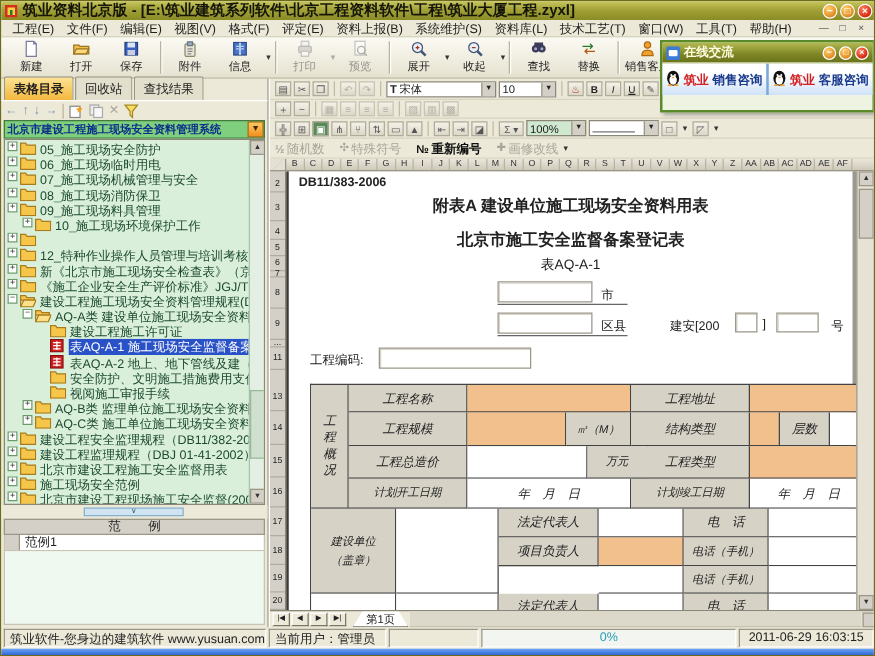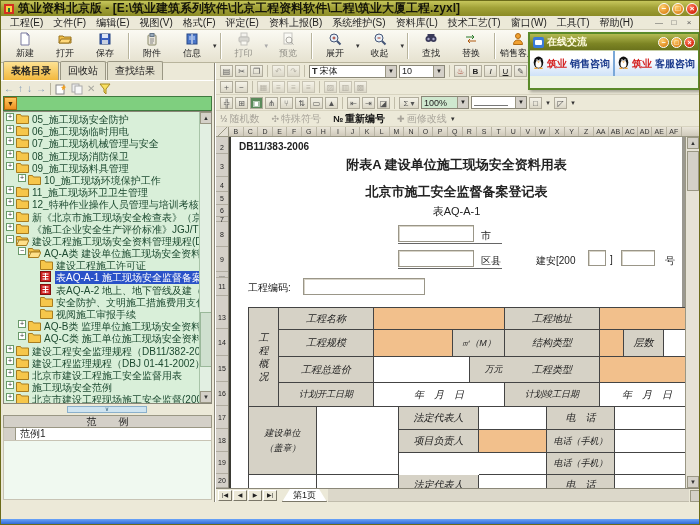--- a/index.html
+++ b/index.html
@@ -361,20 +361,21 @@
       <svg width="12" height="12" viewBox="0 0 12 12">
           <rect x="1" y="1" width="7" height="8" fill="#eee" stroke="#aaa"></rect>
           <rect x="4" y="3" width="7" height="8" fill="#f8f8f8" stroke="#aaa"></rect>
         </svg>
       <span class="mico gray">✕</span>
       <svg width="12" height="12" viewBox="0 0 12 12">
           <path d="M1 1h10L7 6v5L5 9V6z" fill="#f8e060" stroke="#a88a20"></path>
         </svg>
     </div>
     <div class="scombo">
+      <span class="cv">北京市建设工程施工现场安全资料管理系统</span>
       <span class="cbtn">▼</span>
     </div>
     <div class="stree">
       <div style="position:absolute;left:0;top:1px;right:12px;">
           <div class="tree-item" title="05_施工现场安全防护" style="padding-left: 2px;">
             <span class="texp">+</span>
             <span class="tico"><svg width="13" height="11" viewBox="0 0 13 11">
                 <path d="M0.5 10.5V1.5h4l1 1.5h7v7.5z" fill="#f6c64a" stroke="#a87c1e"></path>
               </svg></span>
             <span class="tlabel">05_施工现场安全防护</span>
@@ -412,21 +413,20 @@
             <span class="tico"><svg width="13" height="11" viewBox="0 0 13 11">
                 <path d="M0.5 10.5V1.5h4l1 1.5h7v7.5z" fill="#f6c64a" stroke="#a87c1e"></path>
               </svg></span>
             <span class="tlabel">10_施工现场环境保护工作</span>
           </div>
           <div class="tree-item" title="11_施工现场环卫卫生管理" style="padding-left: 2px;">
             <span class="texp">+</span>
             <span class="tico"><svg width="13" height="11" viewBox="0 0 13 11">
                 <path d="M0.5 10.5V1.5h4l1 1.5h7v7.5z" fill="#f6c64a" stroke="#a87c1e"></path>
               </svg></span>
-            <span class="tlabel">11_施工现场环卫卫生管理</span>
           </div>
           <div class="tree-item" title="12_特种作业操作人员管理与培训考核" style="padding-left: 2px;">
             <span class="texp">+</span>
             <span class="tico"><svg width="13" height="11" viewBox="0 0 13 11">
                 <path d="M0.5 10.5V1.5h4l1 1.5h7v7.5z" fill="#f6c64a" stroke="#a87c1e"></path>
               </svg></span>
             <span class="tlabel">12_特种作业操作人员管理与培训考核</span>
           </div>
           <div class="tree-item" title="新《北京市施工现场安全检查表》（京建施" style="padding-left: 2px;">
             <span class="texp">+</span>
@@ -848,14 +848,21 @@
               <path d="M4 5.5h3l-1.5 1.2z" fill="#f0a030"></path>
               <ellipse cx="3" cy="12.2" rx="2" ry="0.8" fill="#f0a030"></ellipse>
               <ellipse cx="8" cy="12.2" rx="2" ry="0.8" fill="#f0a030"></ellipse>
             </svg></span>
           <span class="brand">筑业</span>
           <span class="rest">客服咨询</span>
         </div>
       </div>
   </div>
 
+  <div class="statusbar">
+    <span class="scell sc1">筑业软件-您身边的建筑软件 www.yusuan.com</span>
+    <span class="scell sc2">当前用户：管理员</span>
+    <span class="scell sc3"></span>
+    <span class="scell sc4">0%</span>
+    <span class="scell sc5">2011-06-29 16:03:15</span>
+  </div>
   <div class="bluebar"></div>
 </div>
 
 </body></html>

